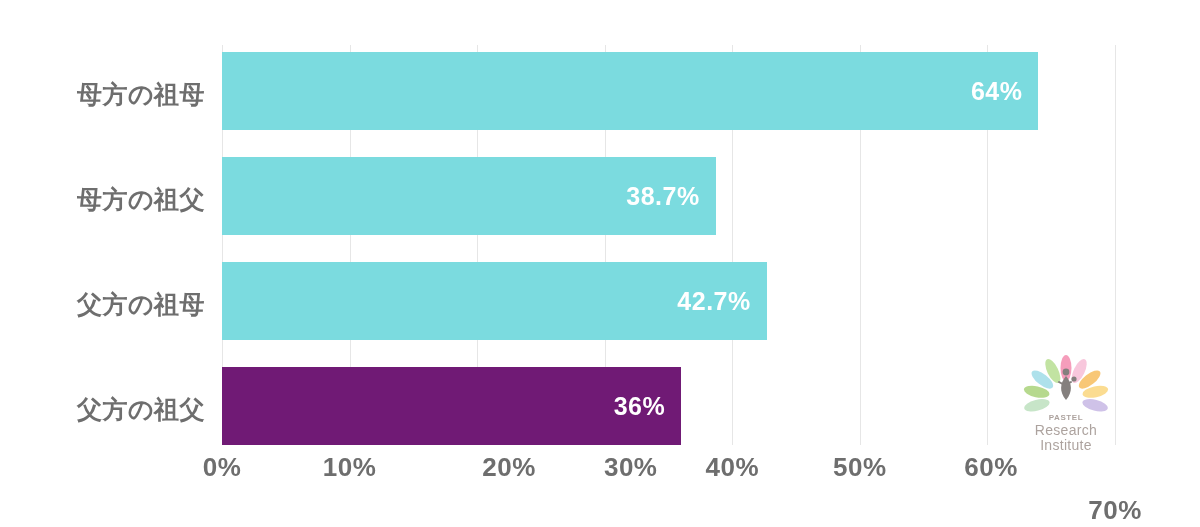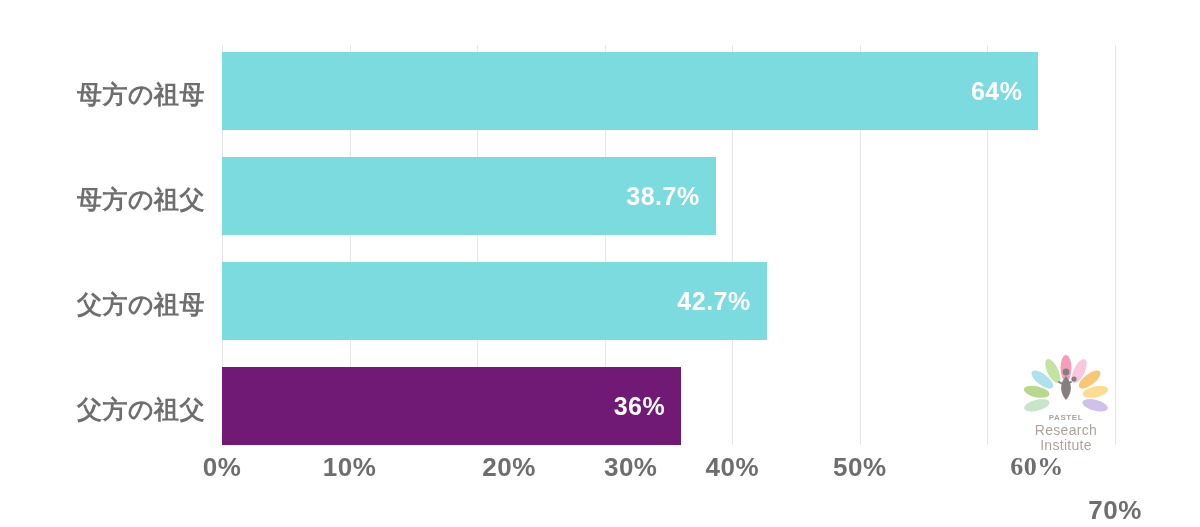--- a/index.html
+++ b/index.html
@@ -148,21 +148,21 @@
       <span class="bar-value">36%</span>
     </div>
   </div>
 
   <div class="tick-label" style="left:222px;">0%</div>
   <div class="tick-label" style="left: 349.571px;">10%</div>
   <div class="tick-label" style="left: 477.143px; margin-left: 32px;">20%</div>
   <div class="tick-label" style="left: 604.714px; margin-left: 26px;">30%</div>
   <div class="tick-label" style="left: 732.286px;">40%</div>
   <div class="tick-label" style="left: 859.857px;">50%</div>
-  <div class="tick-label" style="left: 1037px; font-family: Liberation Serif, serif;">60%</div>
+  <div class="tick-label" style="left: 991px;">60%</div>
   <div class="tick-label" style="left:1115px;margin-top:43px;">70%</div>
 
   <div id="watermark">
     <svg width="86" height="62" viewBox="0 0 86 62">
       <g transform="translate(43,46)">
         <ellipse cx="0" cy="-30" rx="5.5" ry="13" fill="#f06292" transform="rotate(0)"></ellipse>
         <ellipse cx="0" cy="-30" rx="5.5" ry="13" fill="#f4a6c8" transform="rotate(26)"></ellipse>
         <ellipse cx="0" cy="-30" rx="5.5" ry="13" fill="#f5a623" transform="rotate(52)"></ellipse>
         <ellipse cx="0" cy="-30" rx="5.5" ry="13" fill="#f9c74f" transform="rotate(78)"></ellipse>
         <ellipse cx="0" cy="-30" rx="5.5" ry="13" fill="#b39ddb" transform="rotate(104)"></ellipse>

